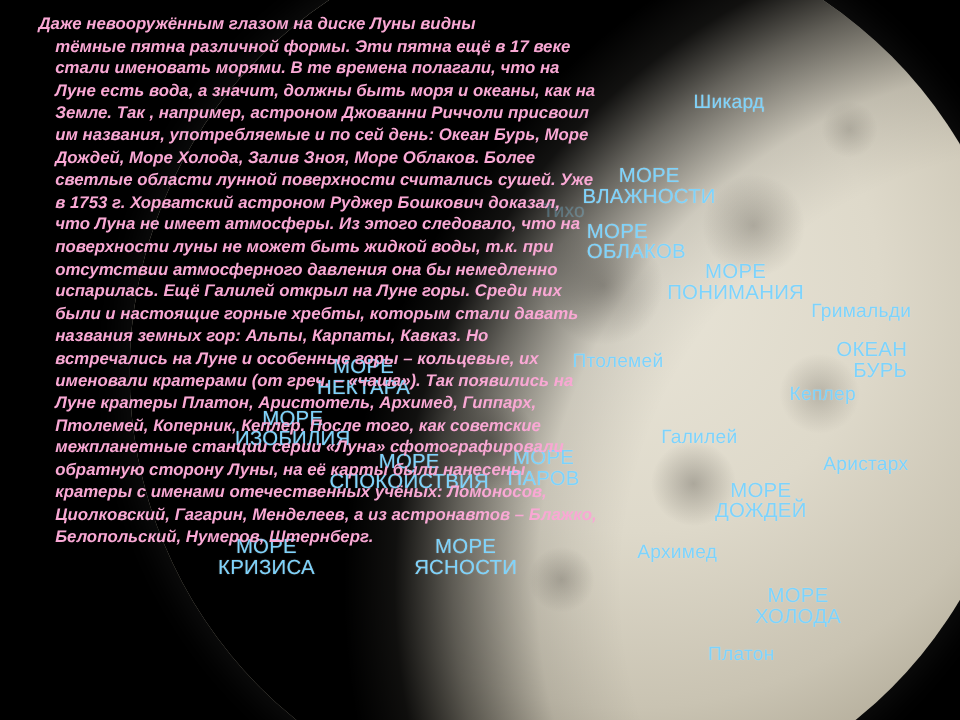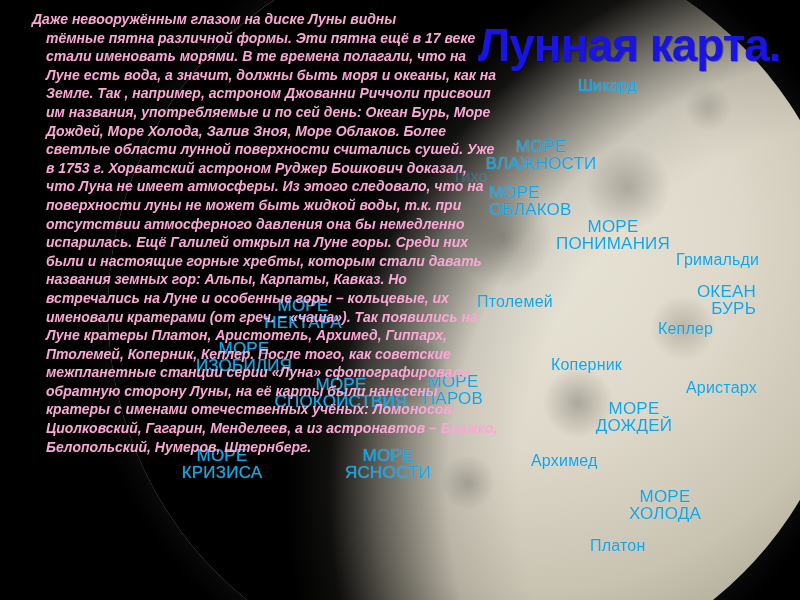--- a/index.html
+++ b/index.html
@@ -49,21 +49,21 @@
     position:absolute;
     left:60px; top:-112px;
     width:840px;height:840px;border-radius:50%;
     background:radial-gradient(circle, rgba(200,200,190,.10) 42%, rgba(0,0,0,0) 60%);
     pointer-events:none;
   }
 
   
   .map-label{
     position:absolute;
-    color:#0ea5e9;
+    color:#7dd3fc;
     font-family:"Liberation Sans", sans-serif;
     font-weight:400;
     line-height:1.02;
     white-space:pre;
     letter-spacing:.2px;
     text-shadow:0 0 1px rgba(255,255,255,.45);
   }
   .map-label.sea{ font-size:17px; }
   .map-label.crater{ font-size:16px; }
   .map-label.center{ text-align:center; }
@@ -116,21 +116,21 @@
 ВЛАЖНОСТИ</div>
       <div class="map-label sea" style="top: 184px; left: 489px;">МОРЕ
 ОБЛАКОВ</div>
       <div class="map-label sea center" style="top: 218px; left: 613px; transform: translateX(-50%);">МОРЕ
 ПОНИМАНИЯ</div>
       <div class="map-label crater" style="top: 208px; left: 676px; margin-top: 44px;">Гримальди</div>
       <div class="map-label sea right" style="top: 283px; left: 756px; transform: translateX(-100%);">ОКЕАН
 БУРЬ</div>
       <div class="map-label crater" style="top: 294px; left: 477px;">Птолемей</div>
       <div class="map-label crater" style="top: 321px; left: 658px;">Кеплер</div>
-      <div class="map-label crater" style="top: 357px; left: 551px;">Коперник</div>
+      <div class="map-label crater" style="top: 357px; left: 551px;">Галилей</div>
       <div class="map-label crater" style="top: 380px; left: 686px; text-align: right;">Аристарх</div>
       <div class="map-label sea center" style="top: 400px; left: 634px; transform: translateX(-50%);">МОРЕ
 ДОЖДЕЙ</div>
       <div class="map-label crater" style="top: 453px; left: 531px;">Архимед</div>
       <div class="map-label sea center" style="top: 488px; left: 665px; transform: translateX(-50%);">МОРЕ
 ХОЛОДА</div>
       <div class="map-label crater" style="top: 538px; left: 542px; margin-left: 48px;">Платон</div>
       <div class="map-label sea center" style="top: 297px; left: 303px; transform: translateX(-50%);">МОРЕ
 НЕКТАРА</div>
       <div class="map-label sea center" style="top: 340px; left: 244px; transform: translateX(-50%);">МОРЕ
@@ -138,21 +138,20 @@
       <div class="map-label sea center" style="top: 376px; left: 341px; transform: translateX(-50%);">МОРЕ
 СПОКОЙСТВИЯ</div>
       <div class="map-label sea center" style="top: 373px; left: 453px; transform: translateX(-50%);">МОРЕ
 ПАРОВ</div>
       <div class="map-label sea center" style="top: 447px; left: 222px; transform: translateX(-50%);">МОРЕ
 КРИЗИСА</div>
       <div class="map-label sea center" style="top: 447px; left: 388px; transform: translateX(-50%);">МОРЕ
 ЯСНОСТИ</div>
     </div>
 
-  <div id="title">Лунная карта.</div>
 
   <div id="body-text">
     <p>
       <span class="firstline">Даже невооружённым глазом на диске Луны видны</span>
       <span class="rest">тёмные пятна различной формы. Эти пятна ещё в 17 веке стали именовать морями. В те времена полагали, что на Луне есть вода, а значит, должны быть моря и океаны, как на Земле. Так , например, астроном Джованни Риччоли присвоил им названия, употребляемые и по сей день: Океан Бурь, Море Дождей, Море Холода, Залив Зноя, Море Облаков. Более светлые области лунной поверхности считались сушей. Уже в 1753 г. Хорватский астроном Руджер Бошкович доказал, что Луна не имеет атмосферы. Из этого следовало, что на поверхности луны не может быть жидкой воды, т.к. при отсутствии атмосферного давления она бы немедленно испарилась. Ещё Галилей открыл на Луне горы. Среди них были и настоящие горные хребты, которым стали давать названия земных гор: Альпы, Карпаты, Кавказ. Но встречались на Луне и особенные горы – кольцевые, их именовали кратерами (от греч. – «чаша»). Так появились на Луне кратеры Платон, Аристотель, Архимед, Гиппарх, Птолемей, Коперник, Кеплер. После того, как советские межпланетные станции серии «Луна» сфотографировали обратную сторону Луны, на её карты были нанесены кратеры с именами отечественных учёных: Ломоносов, Циолковский, Гагарин, Менделеев, а из астронавтов – Блажко, Белопольский, Нумеров, Штернберг.</span>
     </p>
   </div>
 
 </div>
 

